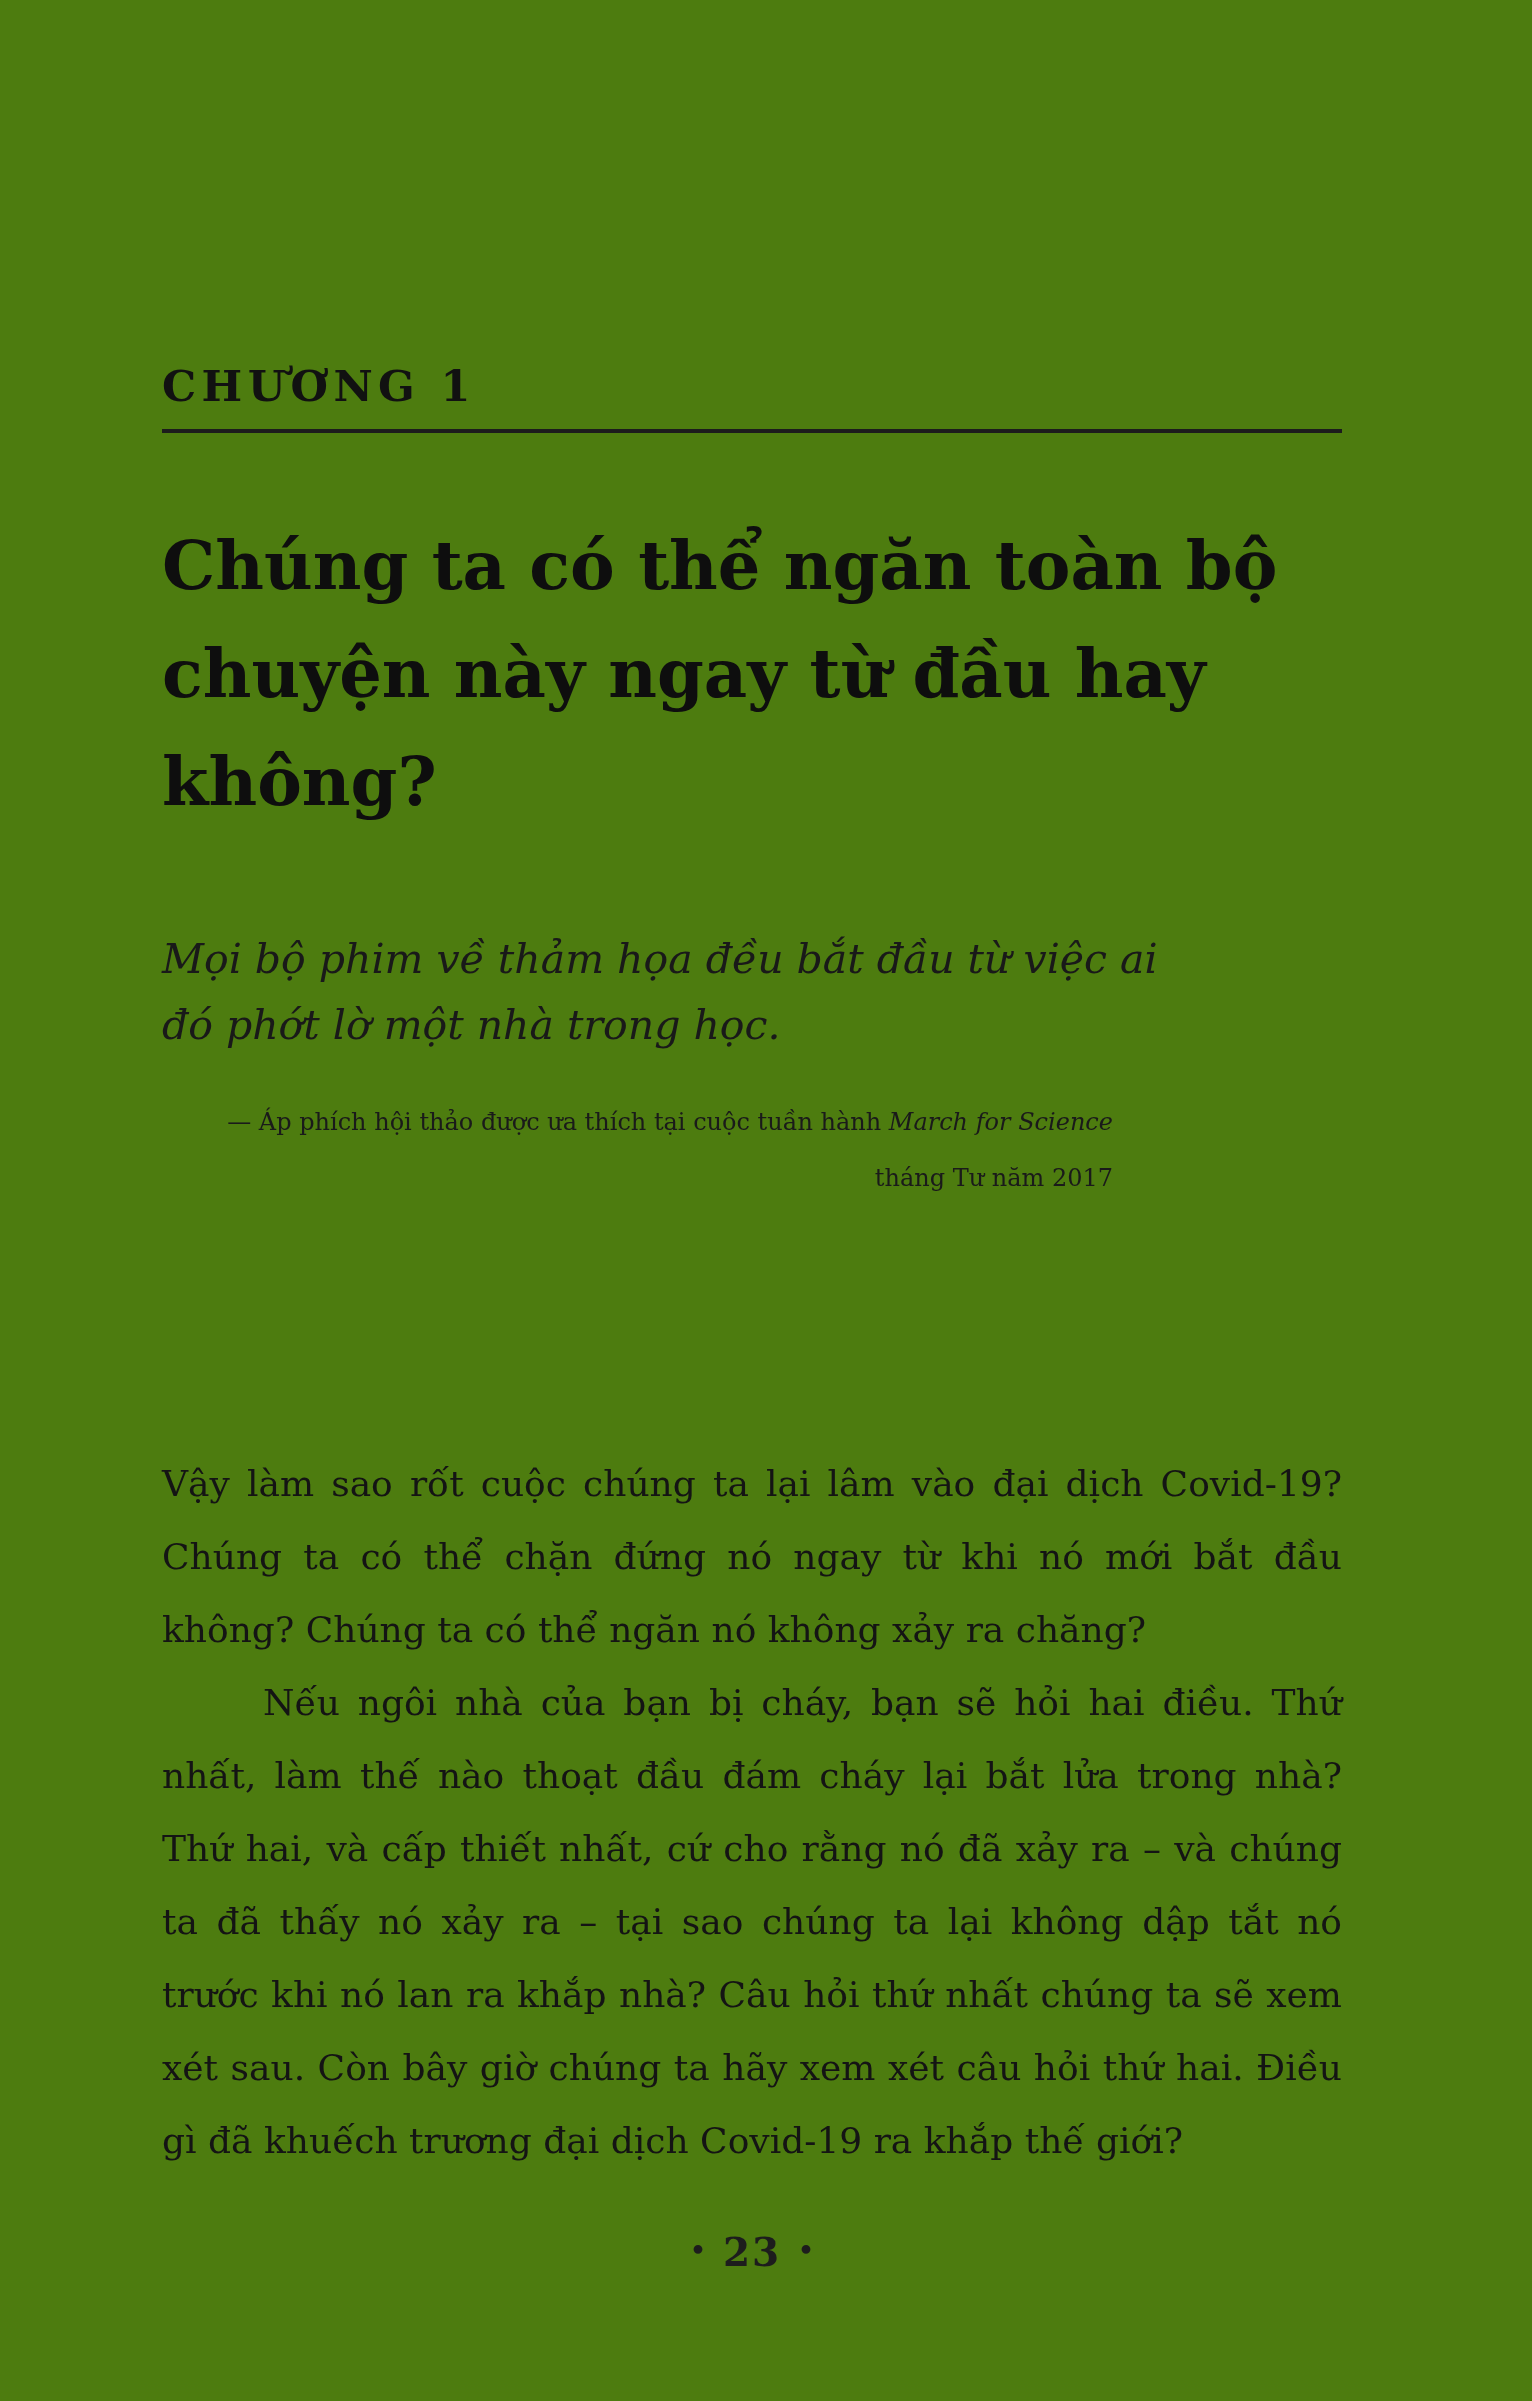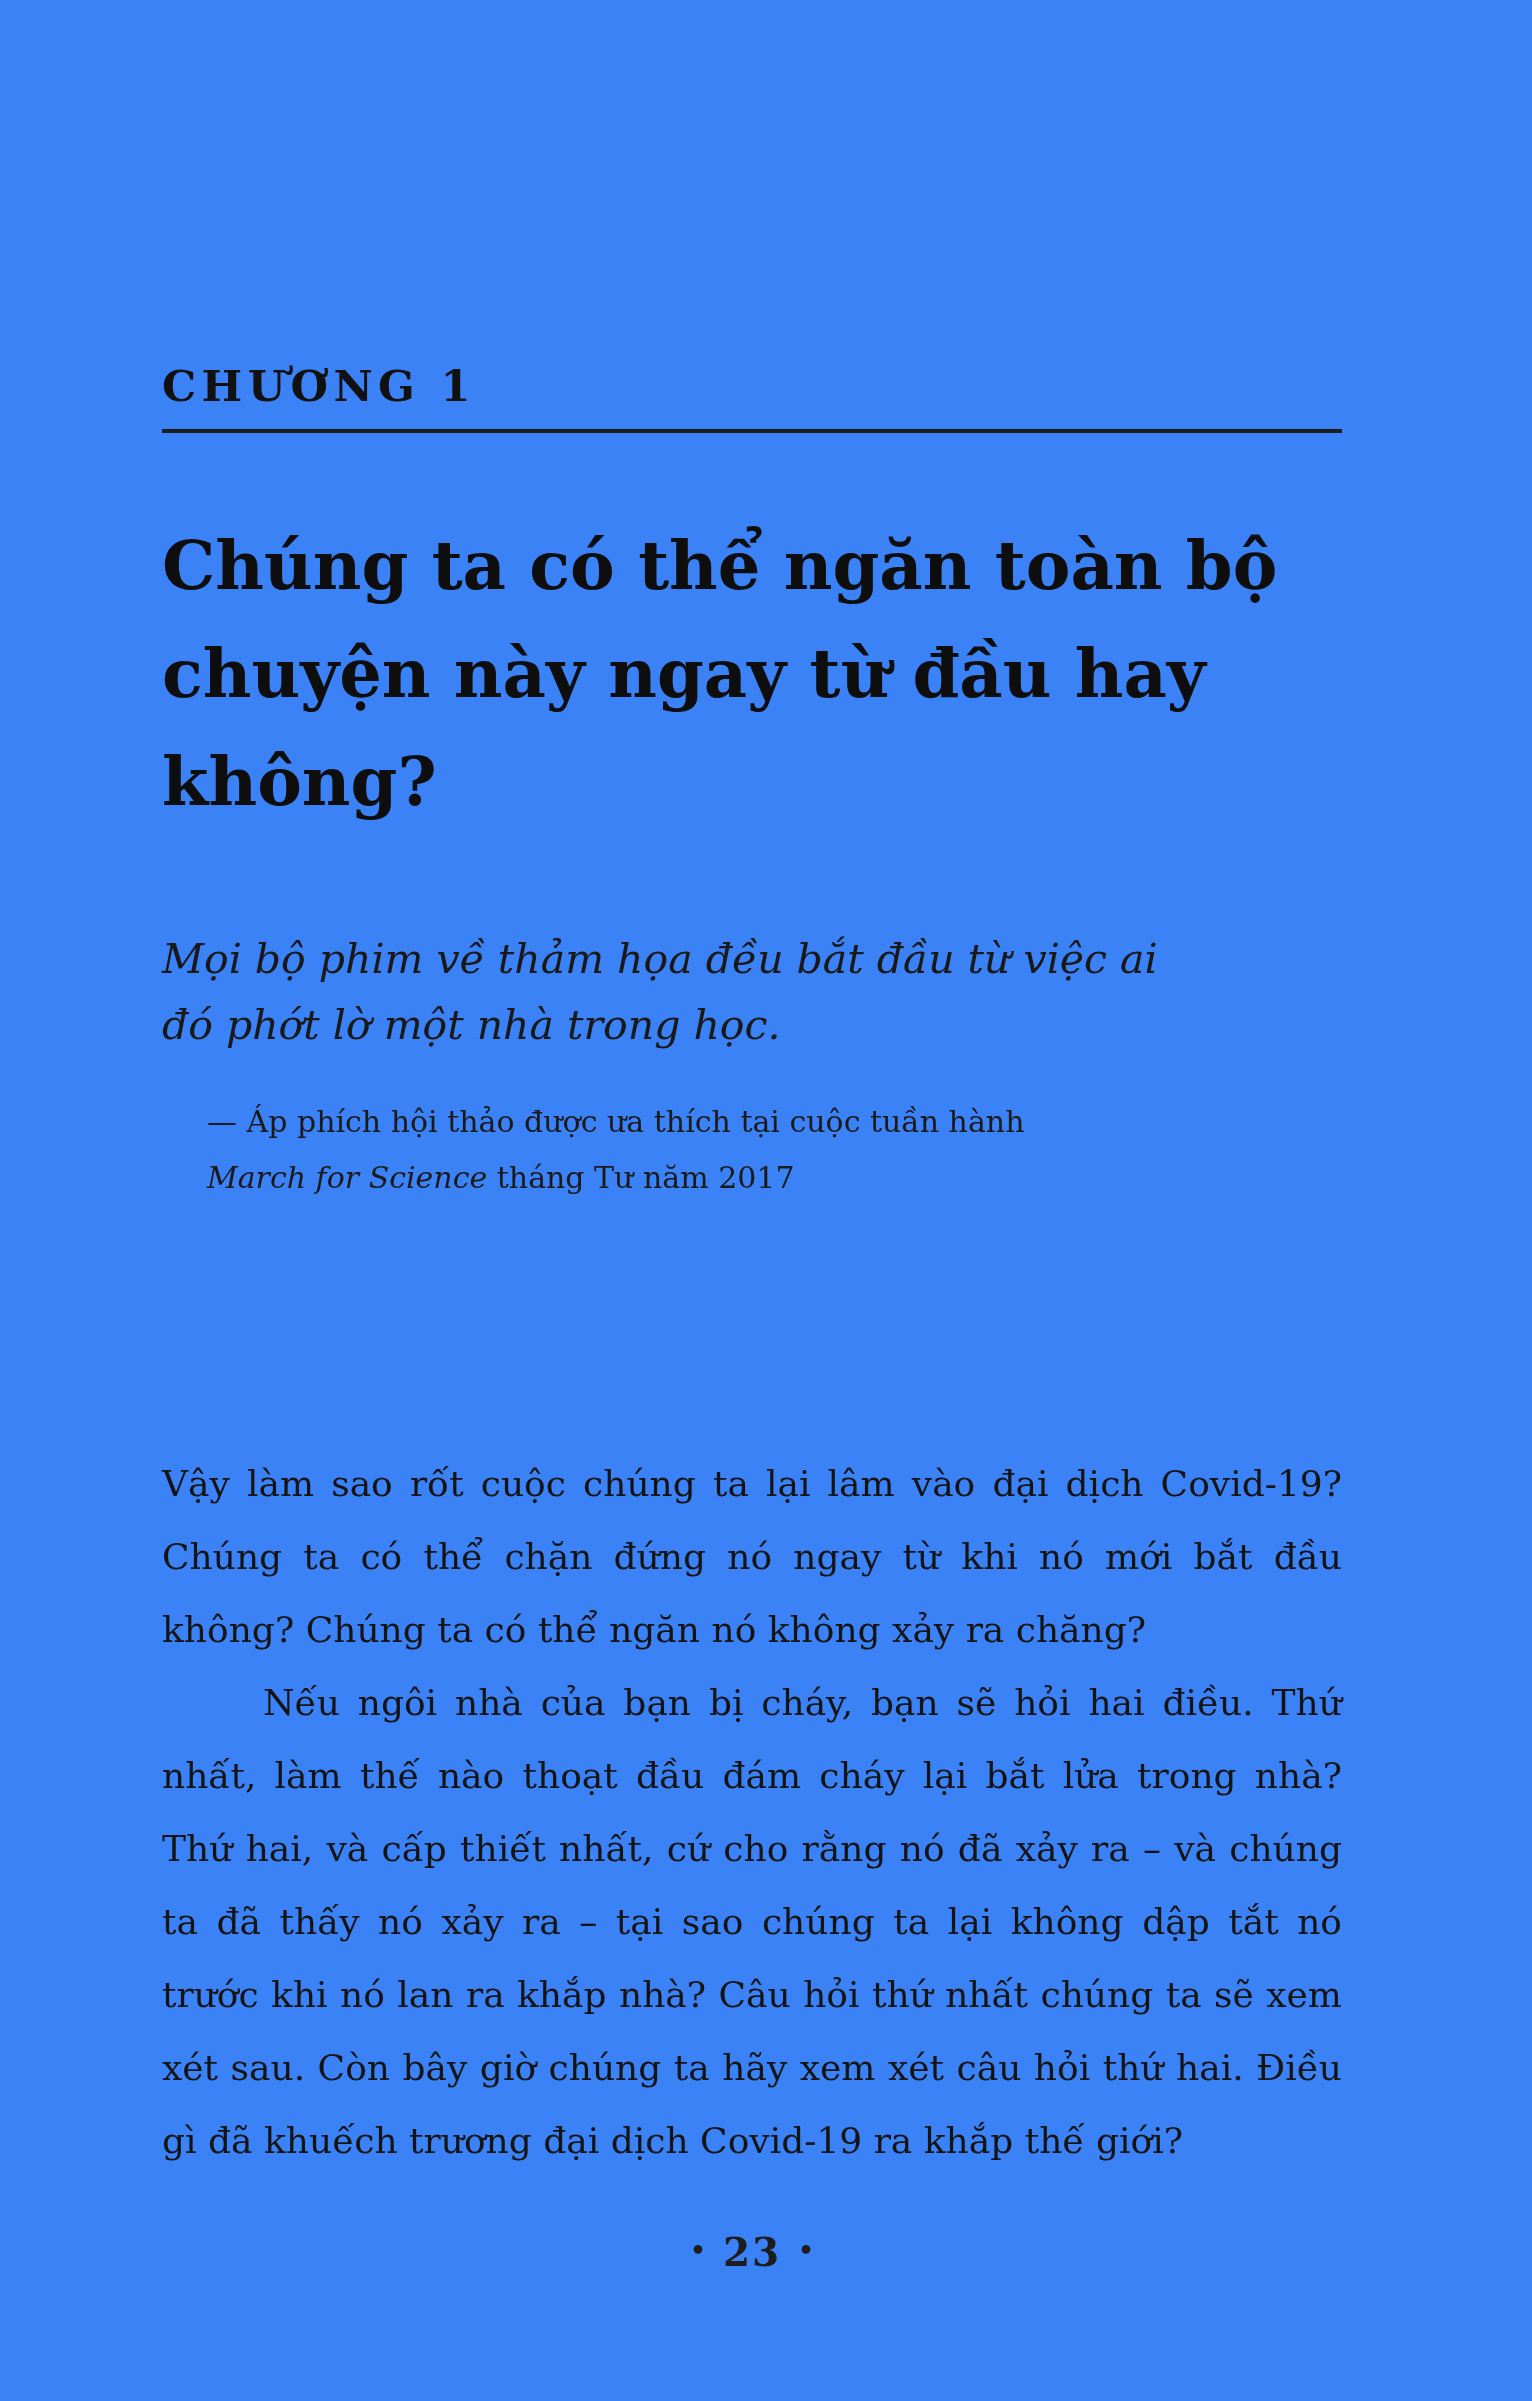--- a/index.html
+++ b/index.html
@@ -4,21 +4,21 @@
 <style>
   html, body {
     margin: 0;
     padding: 0;
     background: #ffffff;
   }
   .page {
     position: relative;
     width: 1533px;
     height: 2401px;
-    background: #3b82f6;
+    background: #4d7c0f;
     overflow: hidden;
     font-family: "DejaVu Serif", "Liberation Serif", serif;
     color: #161616;
   }
   .content {
     position: absolute;
     left: 162px;
     top: 0;
     width: 1180px;
   }
@@ -45,22 +45,22 @@
     margin: 90px 0 0 0;
     font-style: italic;
     font-size: 41px;
     line-height: 66px;
     max-width: 1041px;
     color: #191919;
   }
   .attribution {
     margin: 36px 0 0 45px;
     width: 906px;
-    text-align: left;
-    font-size: 30px;
+    text-align: right;
+    font-size: 24px;
     line-height: 56px;
     color: #1a1a1a;
   }
   .attribution .italic {
     font-style: italic;
   }
   .body-text {
     margin-top: 241px;
     font-size: 36px;
     line-height: 73px;

